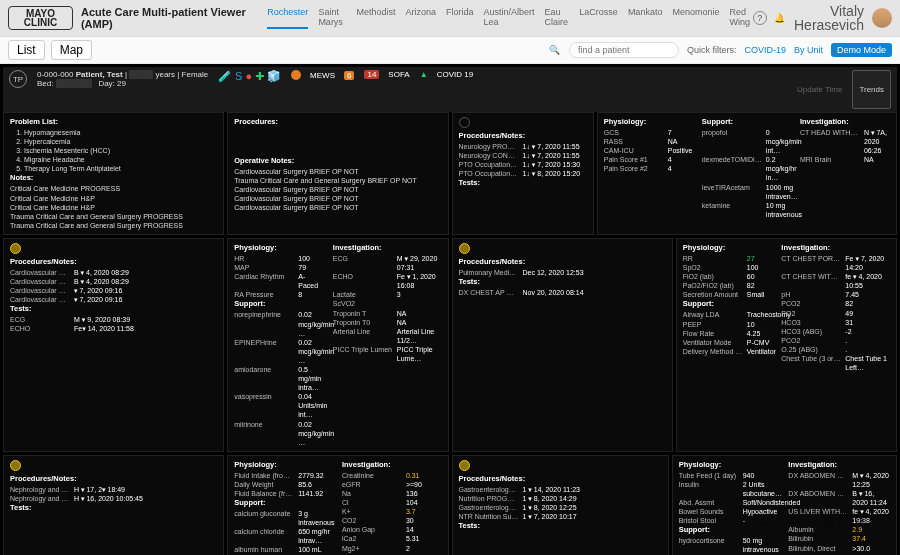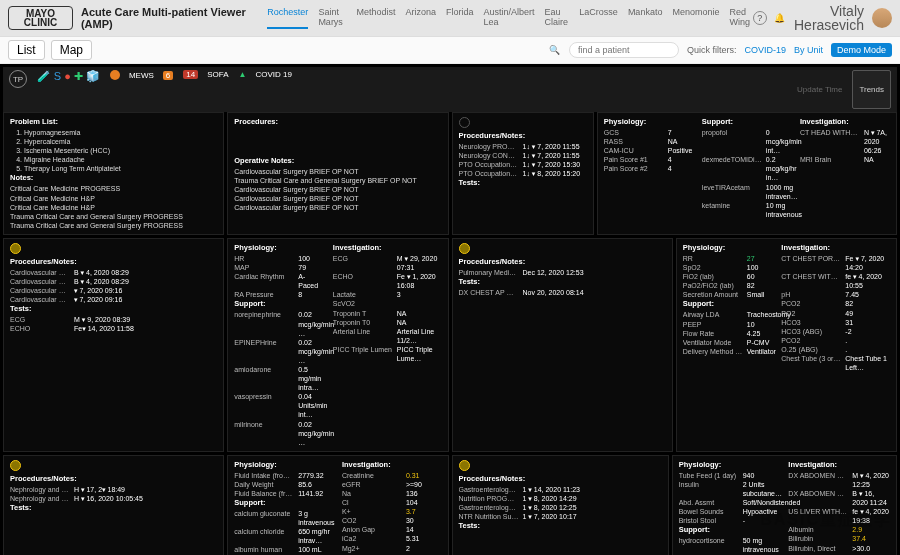--- a/index.html
+++ b/index.html
@@ -87,20 +87,24 @@
     <span>Quick filters:</span>
     <span class="lnk">COVID-19</span>
     <span class="lnk">By Unit</span>
     <span class="demo">Demo Mode</span>
   </div>
 </div>
 
 <div class="dark">
   <div class="ptbar">
     <span class="tp">TP</span>
+    <div>
+      <div><span>0-000-000</span> <b>Patient, Test</b> | <span class="obscured">xx</span> <span>years | Female</span></div>
+      <div><span>Bed:</span> <span class="obscured">xxxxx</span> &nbsp; <span>Day:</span> <span>29</span></div>
+    </div>
     <span style="font-size:11px">🧪 <span style="color:#3498db">S</span> <span style="color:#e74c3c">●</span> <span style="color:#2ecc71">✚</span> 🧊</span>
     <span class="badge b-mews">
         <span class="ico" style="background:#e67e22"></span>
         <span>MEWS</span>
         <span class="n">6</span>
       </span>
     <span class="badge b-sofa">
         <span class="n">14</span>
         <span>SOFA</span>
       </span>

